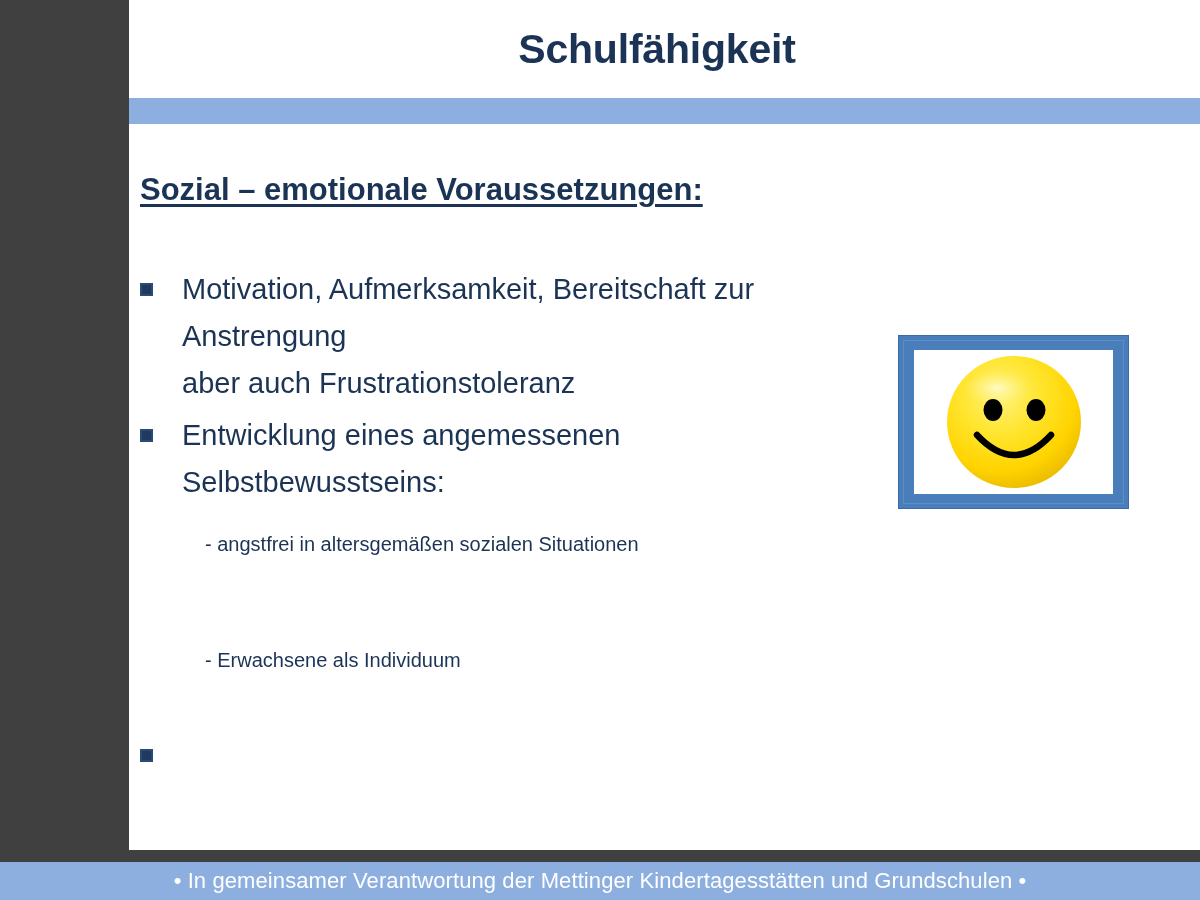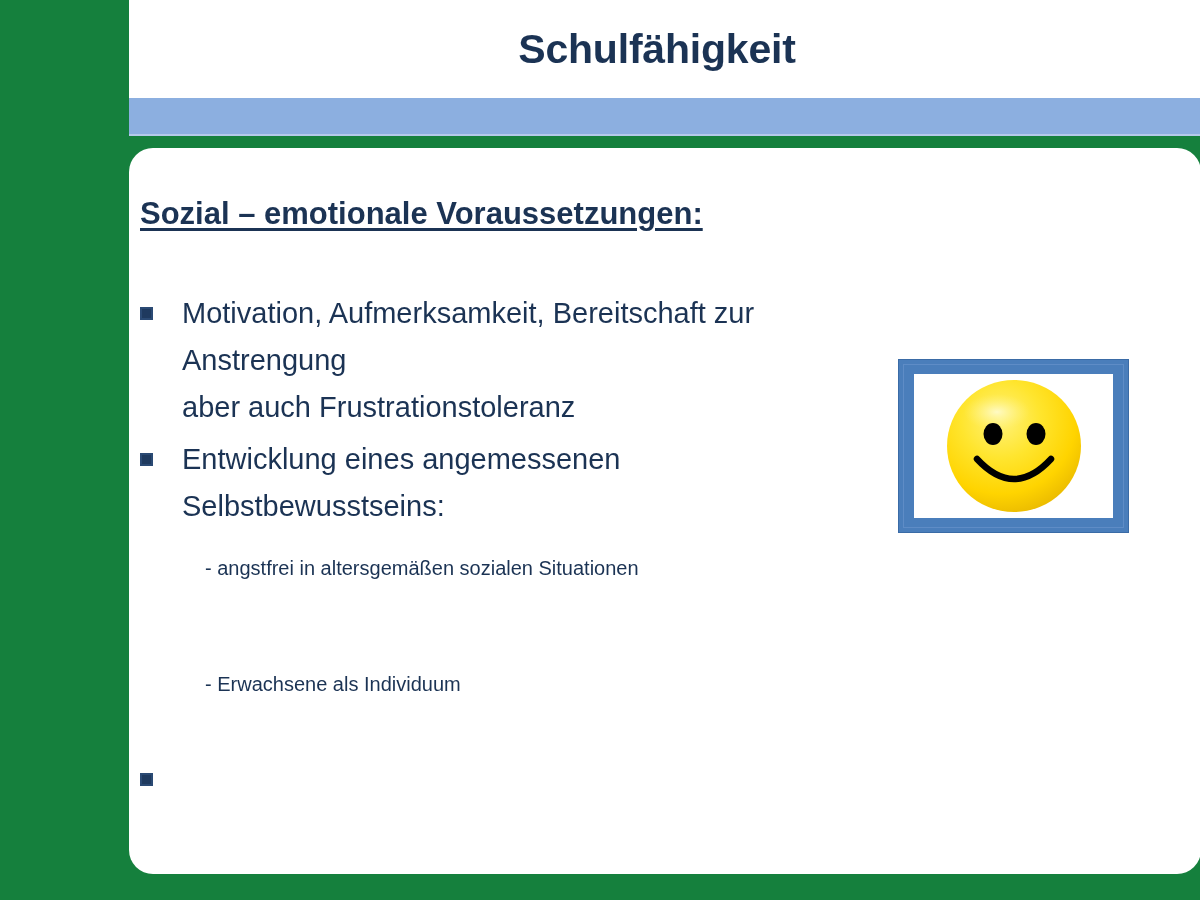--- a/index.html
+++ b/index.html
@@ -11,21 +11,21 @@
     width: 1200px;
     height: 900px;
     overflow: hidden;
     font-family: "Liberation Sans", sans-serif;
   }
 
   #slide {
     position: relative;
     width: 1200px;
     height: 900px;
-    background: #15803d;
+    background: #404040;
     overflow: hidden;
   }
 
   
   #title-panel {
     position: absolute;
     left: 129px;
     top: 0px;
     width: 1071px;
     height: 98px;
@@ -62,25 +62,24 @@
     top: 134px;
     width: 1071px;
     height: 2px;
     background: #b4caea;
   }
 
   
   #content-panel {
     position: absolute;
     left: 129px;
-    top: 148px;
+    top: 124px;
     width: 1072px;
     height: 726px;
     background: #ffffff;
-    border-radius: 24px;
   }
 
   
   #body-heading {
     position: absolute;
     left: 11px;
     top: 48px;
     font-size: 31px;
     font-weight: bold;
     color: #1b3354;
@@ -236,14 +235,17 @@
           <ellipse cx="58" cy="36" rx="33" ry="18" fill="url(#hlGrad)"></ellipse>
           <ellipse cx="54" cy="58" rx="9.5" ry="11" fill="#000000"></ellipse>
           <ellipse cx="97" cy="58" rx="9.5" ry="11" fill="#000000"></ellipse>
           <path d="M 38 83 Q 75 123 112 83" fill="none" stroke="#000000" stroke-width="6.5" stroke-linecap="round"></path>
         </svg>
       </div>
     </div>
 
   </div>
 
+  <div id="footer-band">
+    <span id="footer-text">•  In gemeinsamer Verantwortung der Mettinger Kindertagesstätten und Grundschulen  •</span>
+  </div>
 
 </div>
 
 </body></html>

